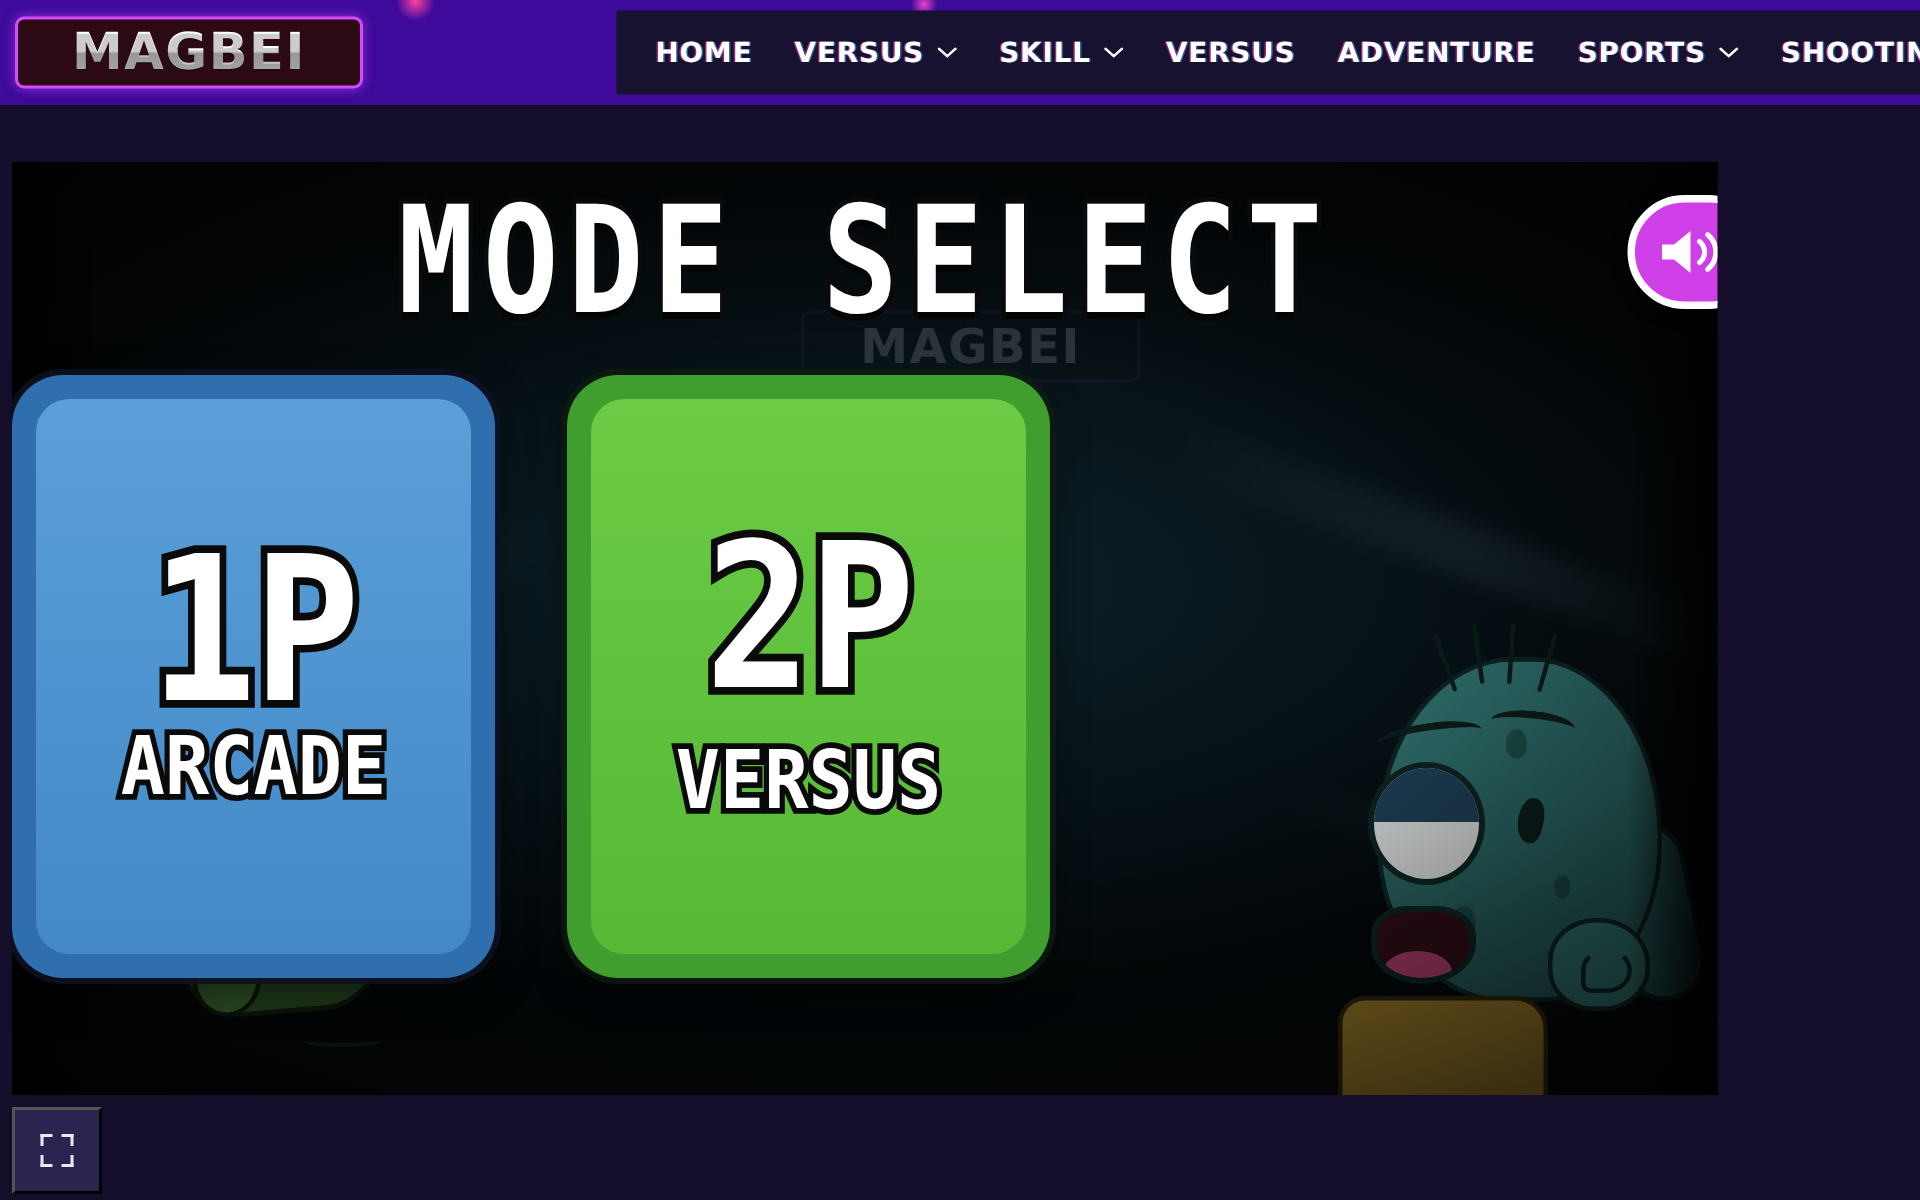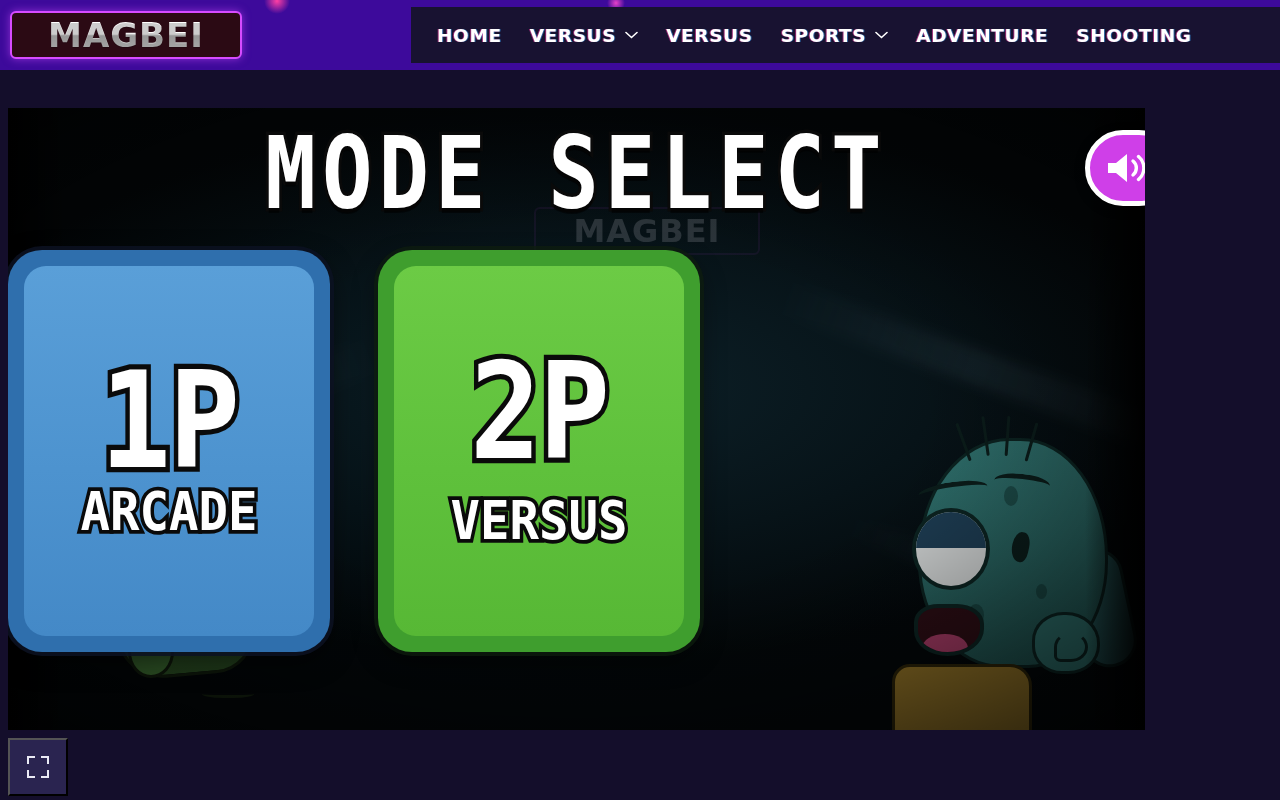--- a/index.html
+++ b/index.html
@@ -435,32 +435,40 @@
     </div>
     <div class="nav-item">
       <span class="nav-label">VERSUS</span>
       <span class="chev">
         <svg width="13" height="8" viewBox="0 0 13 8">
             <path d="M1 1.5 L6.5 6.5 L12 1.5" fill="none" stroke="#ffffff" stroke-width="1.6" stroke-linecap="round"></path>
           </svg>
       </span>
     </div>
     <div class="nav-item">
+      <span class="nav-label">SKILL</span>
+      <span class="chev">
+        <svg width="13" height="8" viewBox="0 0 13 8">
+            <path d="M1 1.5 L6.5 6.5 L12 1.5" fill="none" stroke="#ffffff" stroke-width="1.6" stroke-linecap="round"></path>
+          </svg>
+      </span>
+    </div>
+    <div class="nav-item">
       <span class="nav-label">VERSUS</span>
+    </div>
+    <div class="nav-item">
+      <span class="nav-label">ADVENTURE</span>
     </div>
     <div class="nav-item">
       <span class="nav-label">SPORTS</span>
       <span class="chev">
         <svg width="13" height="8" viewBox="0 0 13 8">
             <path d="M1 1.5 L6.5 6.5 L12 1.5" fill="none" stroke="#ffffff" stroke-width="1.6" stroke-linecap="round"></path>
           </svg>
       </span>
-    </div>
-    <div class="nav-item">
-      <span class="nav-label">ADVENTURE</span>
     </div>
     <div class="nav-item">
       <span class="nav-label">SHOOTING</span>
     </div>
 
   </nav>
 </header>
 
 <section class="game-frame">
 

